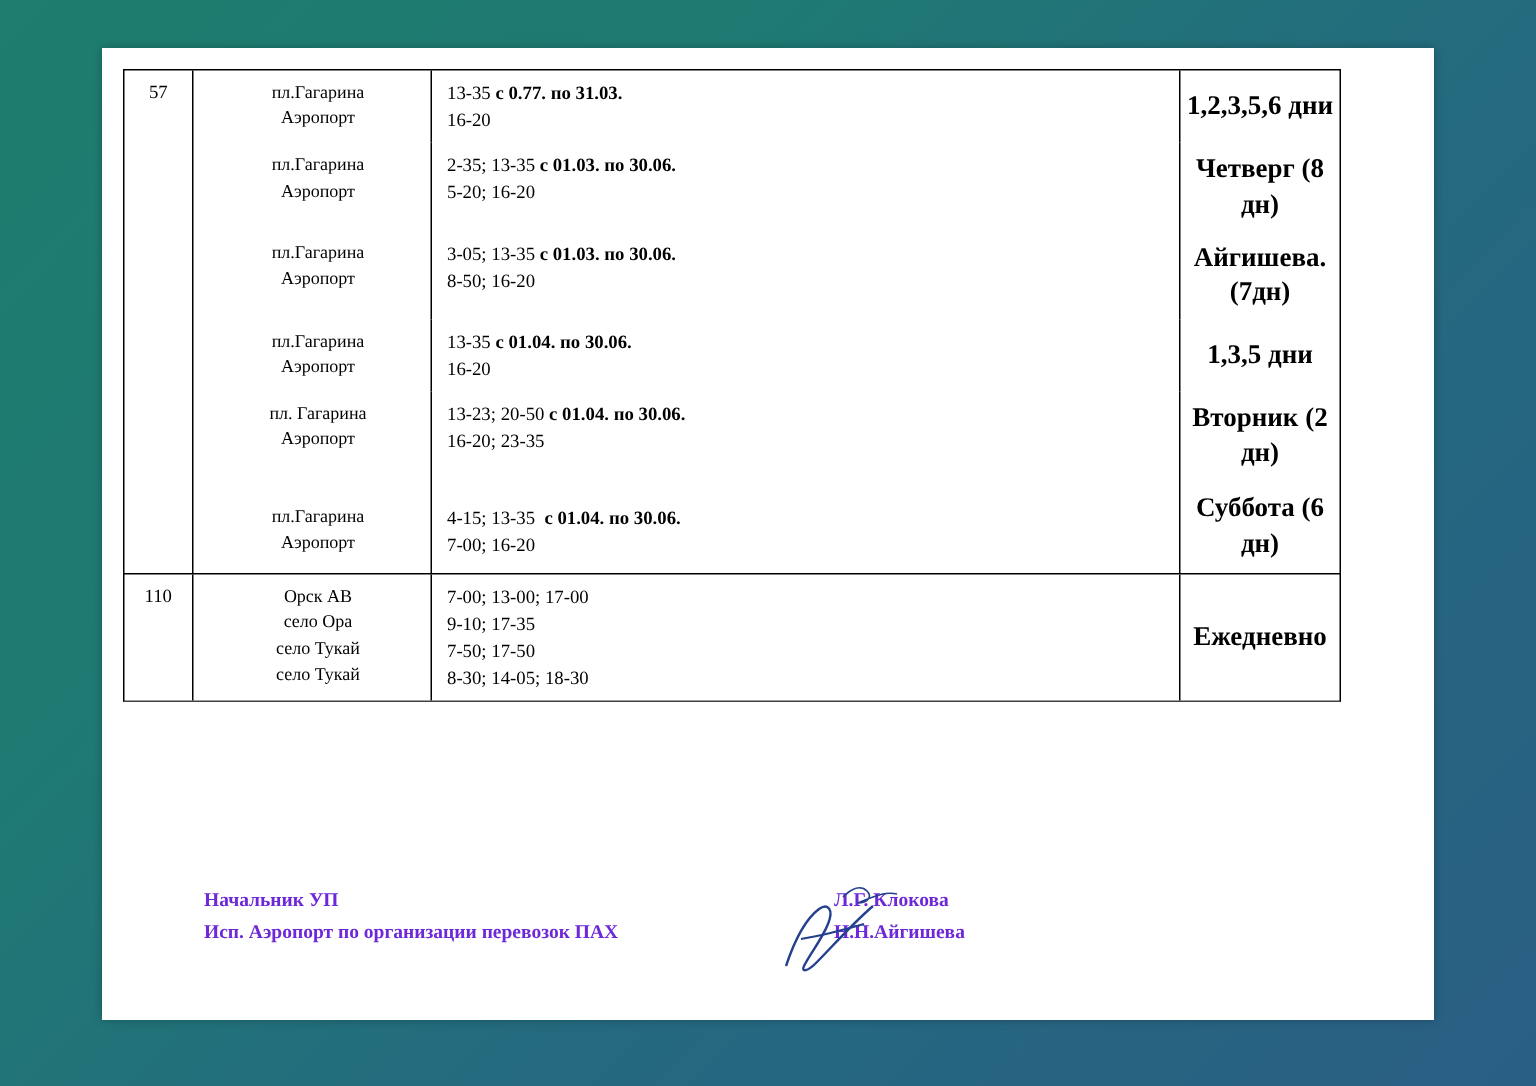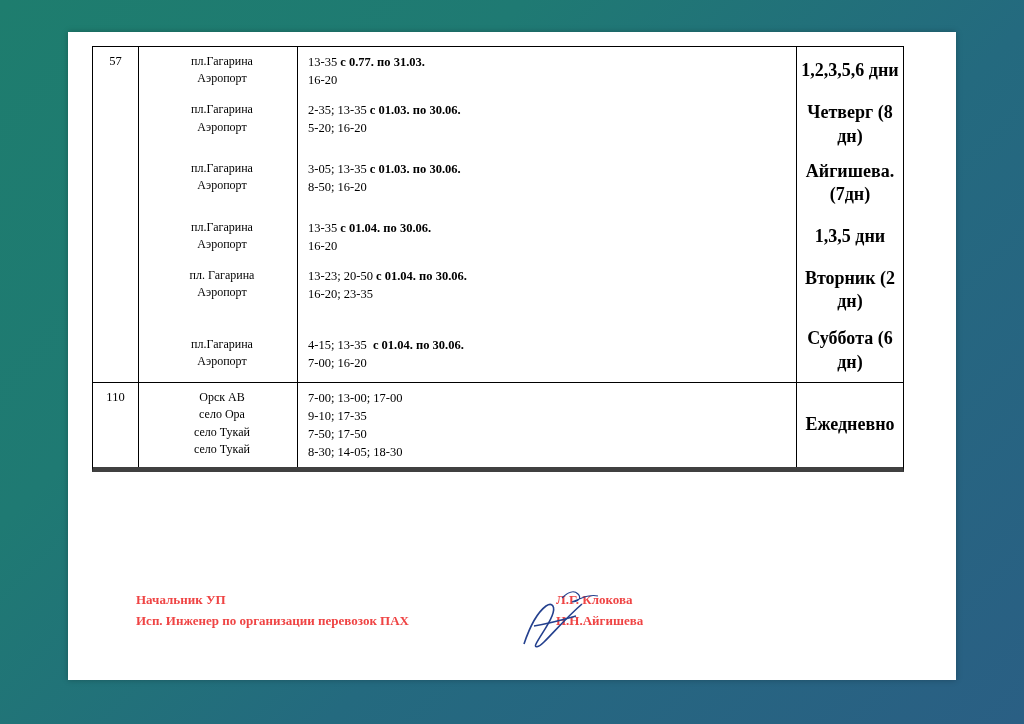--- a/index.html
+++ b/index.html
@@ -17,21 +17,21 @@
     position: absolute;
     left: 68px;
     top: 32px;
     width: 888px;
     height: 648px;
     background: #ffffff;
     box-shadow: 0 0 6px rgba(0,0,0,0.25);
   }
   .doc-table {
     position: absolute;
-    left: 24px;
+    left: 14px;
     top: 14px;
     width: 812px;
     border-collapse: collapse;
     table-layout: fixed;
     border-radius: 18px;
   }
   .sub-row {
     display: flex;
     width: 100%;
   }
@@ -61,21 +61,21 @@
     text-align: center;
     display: flex;
     align-items: center;
     justify-content: center;
     line-height: 1.3;
   }
   .outer {
     border: 1px solid #000;
     border-bottom: none;
   }
-  .outer:last-child { border-bottom: 5px solid #404040; }
+  .outer:last-child { border-bottom: 1px solid #404040; }
   .row-wrap {
     display: flex;
     width: 812px;
     box-sizing: border-box;
   }
   .num-col {
     width: 46px;
     box-sizing: border-box;
     border-right: 1px solid #000;
     text-align: center;
@@ -87,21 +87,21 @@
     box-sizing: border-box;
   }
 
   .signatures {
     position: absolute;
     left: 68px;
     top: 558px;
     width: 700px;
     font-size: 13px;
     font-weight: bold;
-    color: #ef4444;
+    color: #6d28d9;
   }
   .sig-line {
     display: flex;
     align-items: baseline;
     line-height: 1.6;
   }
   .sig-title {
     width: 420px;
   }
   .sig-name {
@@ -228,21 +228,21 @@
     </div>
 
   </div>
 
   <div class="signatures">
     <div class="sig-line">
       <span class="sig-title">Начальник УП</span>
       <span class="sig-name">Л.Г. Клокова</span>
     </div>
     <div class="sig-line">
-      <span class="sig-title">Исп. Инженер по организации перевозок ПАХ</span>
+      <span class="sig-title">Исп. Аэропорт по организации перевозок ПАХ</span>
       <span class="sig-name">Н.Н.Айгишева</span>
     </div>
   </div>
 
   <div class="sig-mark">
     <svg width="120" height="70" viewBox="0 0 120 70">
       <path d="M8,58 C14,40 22,26 30,20 C36,16 40,20 36,30 C32,40 24,50 20,58 C18,62 22,62 28,56 C38,46 52,30 66,18" fill="none" stroke="#24408e" stroke-width="1.6"></path>
       <path d="M18,40 C30,38 46,34 60,30" fill="none" stroke="#24408e" stroke-width="1.4"></path>
       <path d="M46,12 C52,6 58,4 62,8 C66,12 62,16 56,16 C66,12 74,8 82,10" fill="none" stroke="#24408e" stroke-width="1.1"></path>
     </svg>

